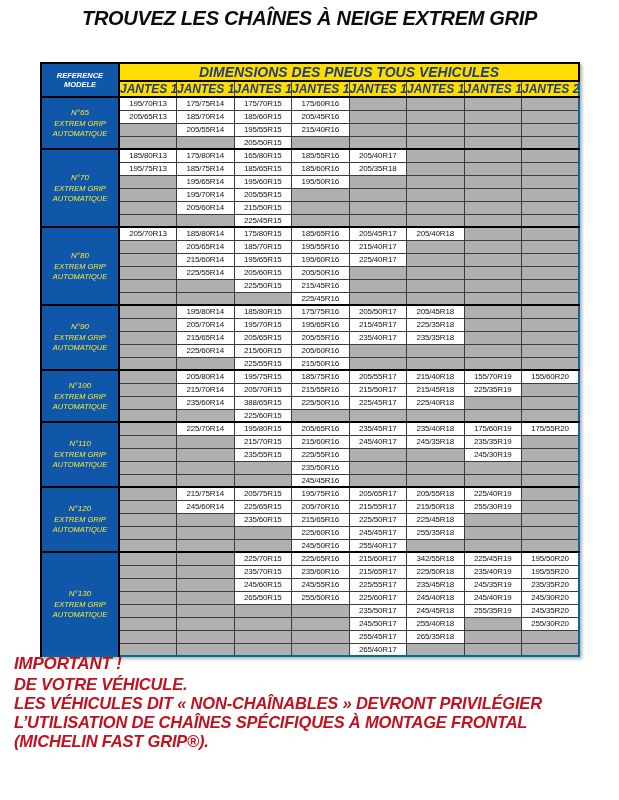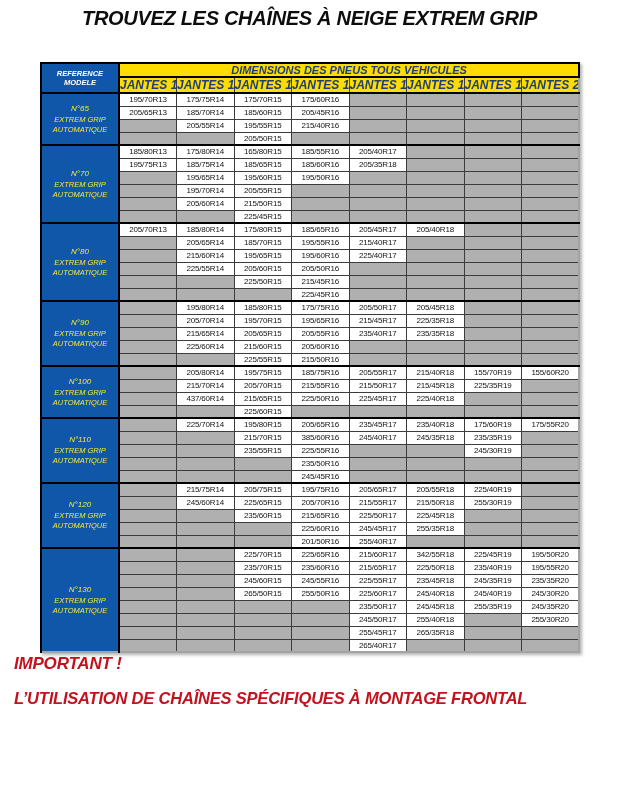--- a/index.html
+++ b/index.html
@@ -19,42 +19,42 @@
     text-align:center;color:#0d0d0d;
     font-weight:bold;font-style:italic;
     font-size:20px;line-height:22px;letter-spacing:-0.3px;
     white-space:nowrap;
   }
 
   table.chains{
     position:absolute;top:62px;left:40px;
     width:538px;table-layout:fixed;
     border-collapse:collapse;
-    border:2px solid #a3a3a3;
+    border:2px solid #0369a1;
     box-shadow:2px 2px 3px rgba(0,0,0,.3);
     font-style:italic;
   }
   col.c-ref{width:78px;}
   col.c-d{width:57.5px;}
 
   th,td{
     border:1px solid #3c3c3c;
     height:13px;padding:0;
     text-align:center;vertical-align:middle;
     overflow:hidden;white-space:nowrap;
   }
 
   th.ref-h{
     background:var(--blue);color:#fff;
     font-size:7.5px;font-weight:bold;line-height:9px;
     border:2px solid #000;
   }
   th.dims-h{
     background:var(--yellow);color:var(--navy);
-    font-size:11px;font-weight:bold;
+    font-size:14px;font-weight:bold;
     border:2px solid #000;
   }
   tr.jantes-row th{
     background:var(--yellow);color:var(--navy);
     font-size:12px;font-weight:bold;
     border-bottom:2px solid #000;
   }
 
   td.model{
     background:var(--blue);
@@ -72,21 +72,21 @@
   td.empty{background:var(--gray);}
   tr.gs td{border-top:2px solid #000;}
 
   .footer{
     position:absolute;top:654px;left:14px;width:600px;
     color:var(--red);
     font-weight:bold;font-style:italic;
     font-size:16.5px;line-height:19px;
     letter-spacing:-0.2px;
   }
-  .footer .important{font-size:17px;margin-bottom:16px;}
+  .footer .important{font-size:17px;margin-bottom:2px;}
 </style>
 </head>
 <body>
 
 <div class="title">
   <div>TROUVEZ LES CHAÎNES À NEIGE EXTREM GRIP</div>
 </div>
 
 <table class="chains">
   <colgroup>
@@ -370,22 +370,22 @@
         <td class="val">215/70R14</td>
         <td class="val">205/70R15</td>
         <td class="val">215/55R16</td>
         <td class="val">215/50R17</td>
         <td class="val">215/45R18</td>
         <td class="val">225/35R19</td>
         <td class="empty"></td>
       </tr>
       <tr>
         <td class="empty"></td>
-        <td class="val">437/60R14</td>
-        <td class="val">215/65R15</td>
+        <td class="val">235/60R14</td>
+        <td class="val">388/65R15</td>
         <td class="val">225/50R16</td>
         <td class="val">225/45R17</td>
         <td class="val">225/40R18</td>
         <td class="empty"></td>
         <td class="empty"></td>
       </tr>
       <tr>
         <td class="empty"></td>
         <td class="empty"></td>
         <td class="val">225/60R15</td>
@@ -407,21 +407,21 @@
         <td class="val">205/65R16</td>
         <td class="val">235/45R17</td>
         <td class="val">235/40R18</td>
         <td class="val">175/60R19</td>
         <td class="val">175/55R20</td>
       </tr>
       <tr>
         <td class="empty"></td>
         <td class="empty"></td>
         <td class="val">215/70R15</td>
-        <td class="val">385/60R16</td>
+        <td class="val">215/60R16</td>
         <td class="val">245/40R17</td>
         <td class="val">245/35R18</td>
         <td class="val">235/35R19</td>
         <td class="empty"></td>
       </tr>
       <tr>
         <td class="empty"></td>
         <td class="empty"></td>
         <td class="val">235/55R15</td>
         <td class="val">225/55R16</td>
@@ -492,21 +492,21 @@
         <td class="val">225/60R16</td>
         <td class="val">245/45R17</td>
         <td class="val">255/35R18</td>
         <td class="empty"></td>
         <td class="empty"></td>
       </tr>
       <tr>
         <td class="empty"></td>
         <td class="empty"></td>
         <td class="empty"></td>
-        <td class="val">201/50R16</td>
+        <td class="val">245/50R16</td>
         <td class="val">255/40R17</td>
         <td class="empty"></td>
         <td class="empty"></td>
         <td class="empty"></td>
       </tr>
       <tr class="gs">
         <td class="model" rowspan="8">
           <div class="m1">N°130</div>
           <div class="m2">EXTREM GRIP</div>
           <div class="m3">AUTOMATIQUE</div>
@@ -588,14 +588,17 @@
         <td class="val">265/40R17</td>
         <td class="empty"></td>
         <td class="empty"></td>
         <td class="empty"></td>
       </tr>
     </tbody>
 </table>
 
 <div class="footer">
   <div class="important">IMPORTANT !</div>
+  <div class="fline">DE VOTRE VÉHICULE.</div>
+  <div class="fline">LES VÉHICULES DIT « NON-CHAÎNABLES » DEVRONT PRIVILÉGIER</div>
   <div class="fline">L’UTILISATION DE CHAÎNES SPÉCIFIQUES À MONTAGE FRONTAL</div>
+  <div class="fline">(MICHELIN FAST GRIP®).</div>
 </div>
 
 </body></html>

